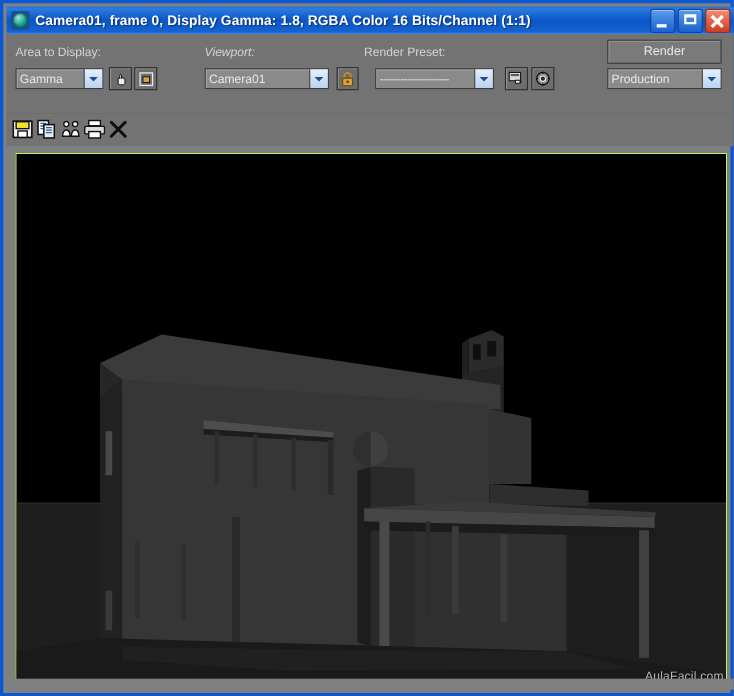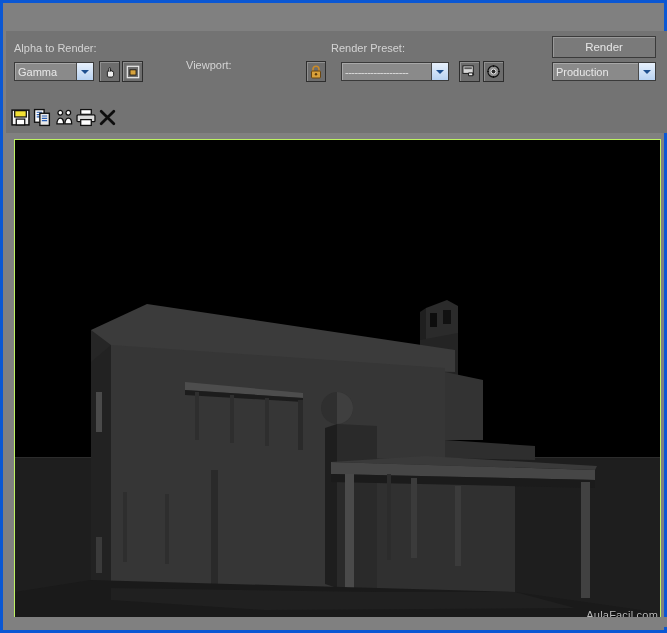--- a/index.html
+++ b/index.html
@@ -69,43 +69,63 @@
   .ground::before{content:"";position:absolute;left:0;top:0;width:100%;height:1px;background:#2c2c2c;}
   .watermark{position:absolute;right:2px;bottom:1px;color:#b9b9b9;font-size:11px;
              letter-spacing:.2px;text-shadow:0 1px 0 #000;}
   .statusbar{position:absolute;left:3px;bottom:3px;width:661px;height:10px;background:#808080;}
 </style>
 </head>
 <body>
 
 <div class="window">
 
+  <div class="titlebar">
+    <div class="app-icon">
+        <div class="g"></div>
+      </div>
+    <div class="title-text">Camera01, frame 0, Display Gamma: 1.8, RGBA Color 16 Bits/Channel (1:1)</div>
+    <div class="win-btns">
+      <div class="wbtn min"></div>
+      <div class="wbtn max"></div>
+      <div class="wbtn cls">
+          <span class="x1"></span>
+          <span class="x2"></span>
+        </div>
+    </div>
+  </div>
 
   <div class="panel">
 
-    <div class="lbl" style="left:8px;top:11px;">Alpha to Render:</div>
+    <div class="lbl" style="left:8px;top:11px;">Area to Display:</div>
     <div class="combo" style="left:8px;top:31px;width:80px;">
       <span class="ctext">Gamma</span>
       <span class="arrow">
           <i></i>
         </span>
     </div>
     <div class="ibtn" style="left:93px;top:30px;width:21px;height:21px;">
       <svg width="14" height="14" viewBox="0 0 16 16">
         <path d="M5 13V7.5a.9.9 0 0 1 1.8 0V4a.9.9 0 0 1 1.8 0v3.2a.9.9 0 0 1 1.8 0v.6a.9.9 0 0 1 1.7.4v3.1c0 1.4-1 2.5-2.4 2.5H7.6C6.1 13.8 5 13 5 13z" fill="#efefef" stroke="#101010" stroke-width="1"></path>
       </svg>
     </div>
     <div class="ibtn" style="left:116px;top:30px;width:21px;height:21px;">
       <svg width="14" height="14" viewBox="0 0 16 16">
         <rect x="1.5" y="1.5" width="13" height="13" fill="none" stroke="#e8e8e8" stroke-width="1.4"></rect>
         <rect x="4.5" y="5.5" width="7" height="6" fill="#d8a33c" stroke="#101010" stroke-width="1"></rect>
       </svg>
     </div>
 
-    <div class="lbl" style="left:180px;top:28px;">Viewport:</div>
+    <div class="lbl" style="left:180px;top:11px;font-style:italic;">Viewport:</div>
+    <div class="combo" style="left:180px;top:31px;width:113px;">
+      <span class="ctext">Camera01</span>
+      <span class="arrow">
+          <i></i>
+        </span>
+    </div>
     <div class="ibtn" style="left:300px;top:30px;width:20px;height:21px;">
       <svg width="12" height="14" viewBox="0 0 12 14">
         <path d="M3 6V4.2a3 3 0 0 1 6 0V6" fill="none" stroke="#c98a28" stroke-width="1.6"></path>
         <rect x="1.5" y="6" width="9" height="7" rx="1" fill="#d9a13a" stroke="#6b4610" stroke-width="1"></rect>
         <circle cx="6" cy="9.3" r="1.2" fill="#5d3c0c"></circle>
       </svg>
     </div>
 
     <div class="lbl" style="left:325px;top:11px;">Render Preset:</div>
     <div class="combo" style="left:335px;top:31px;width:108px;">

